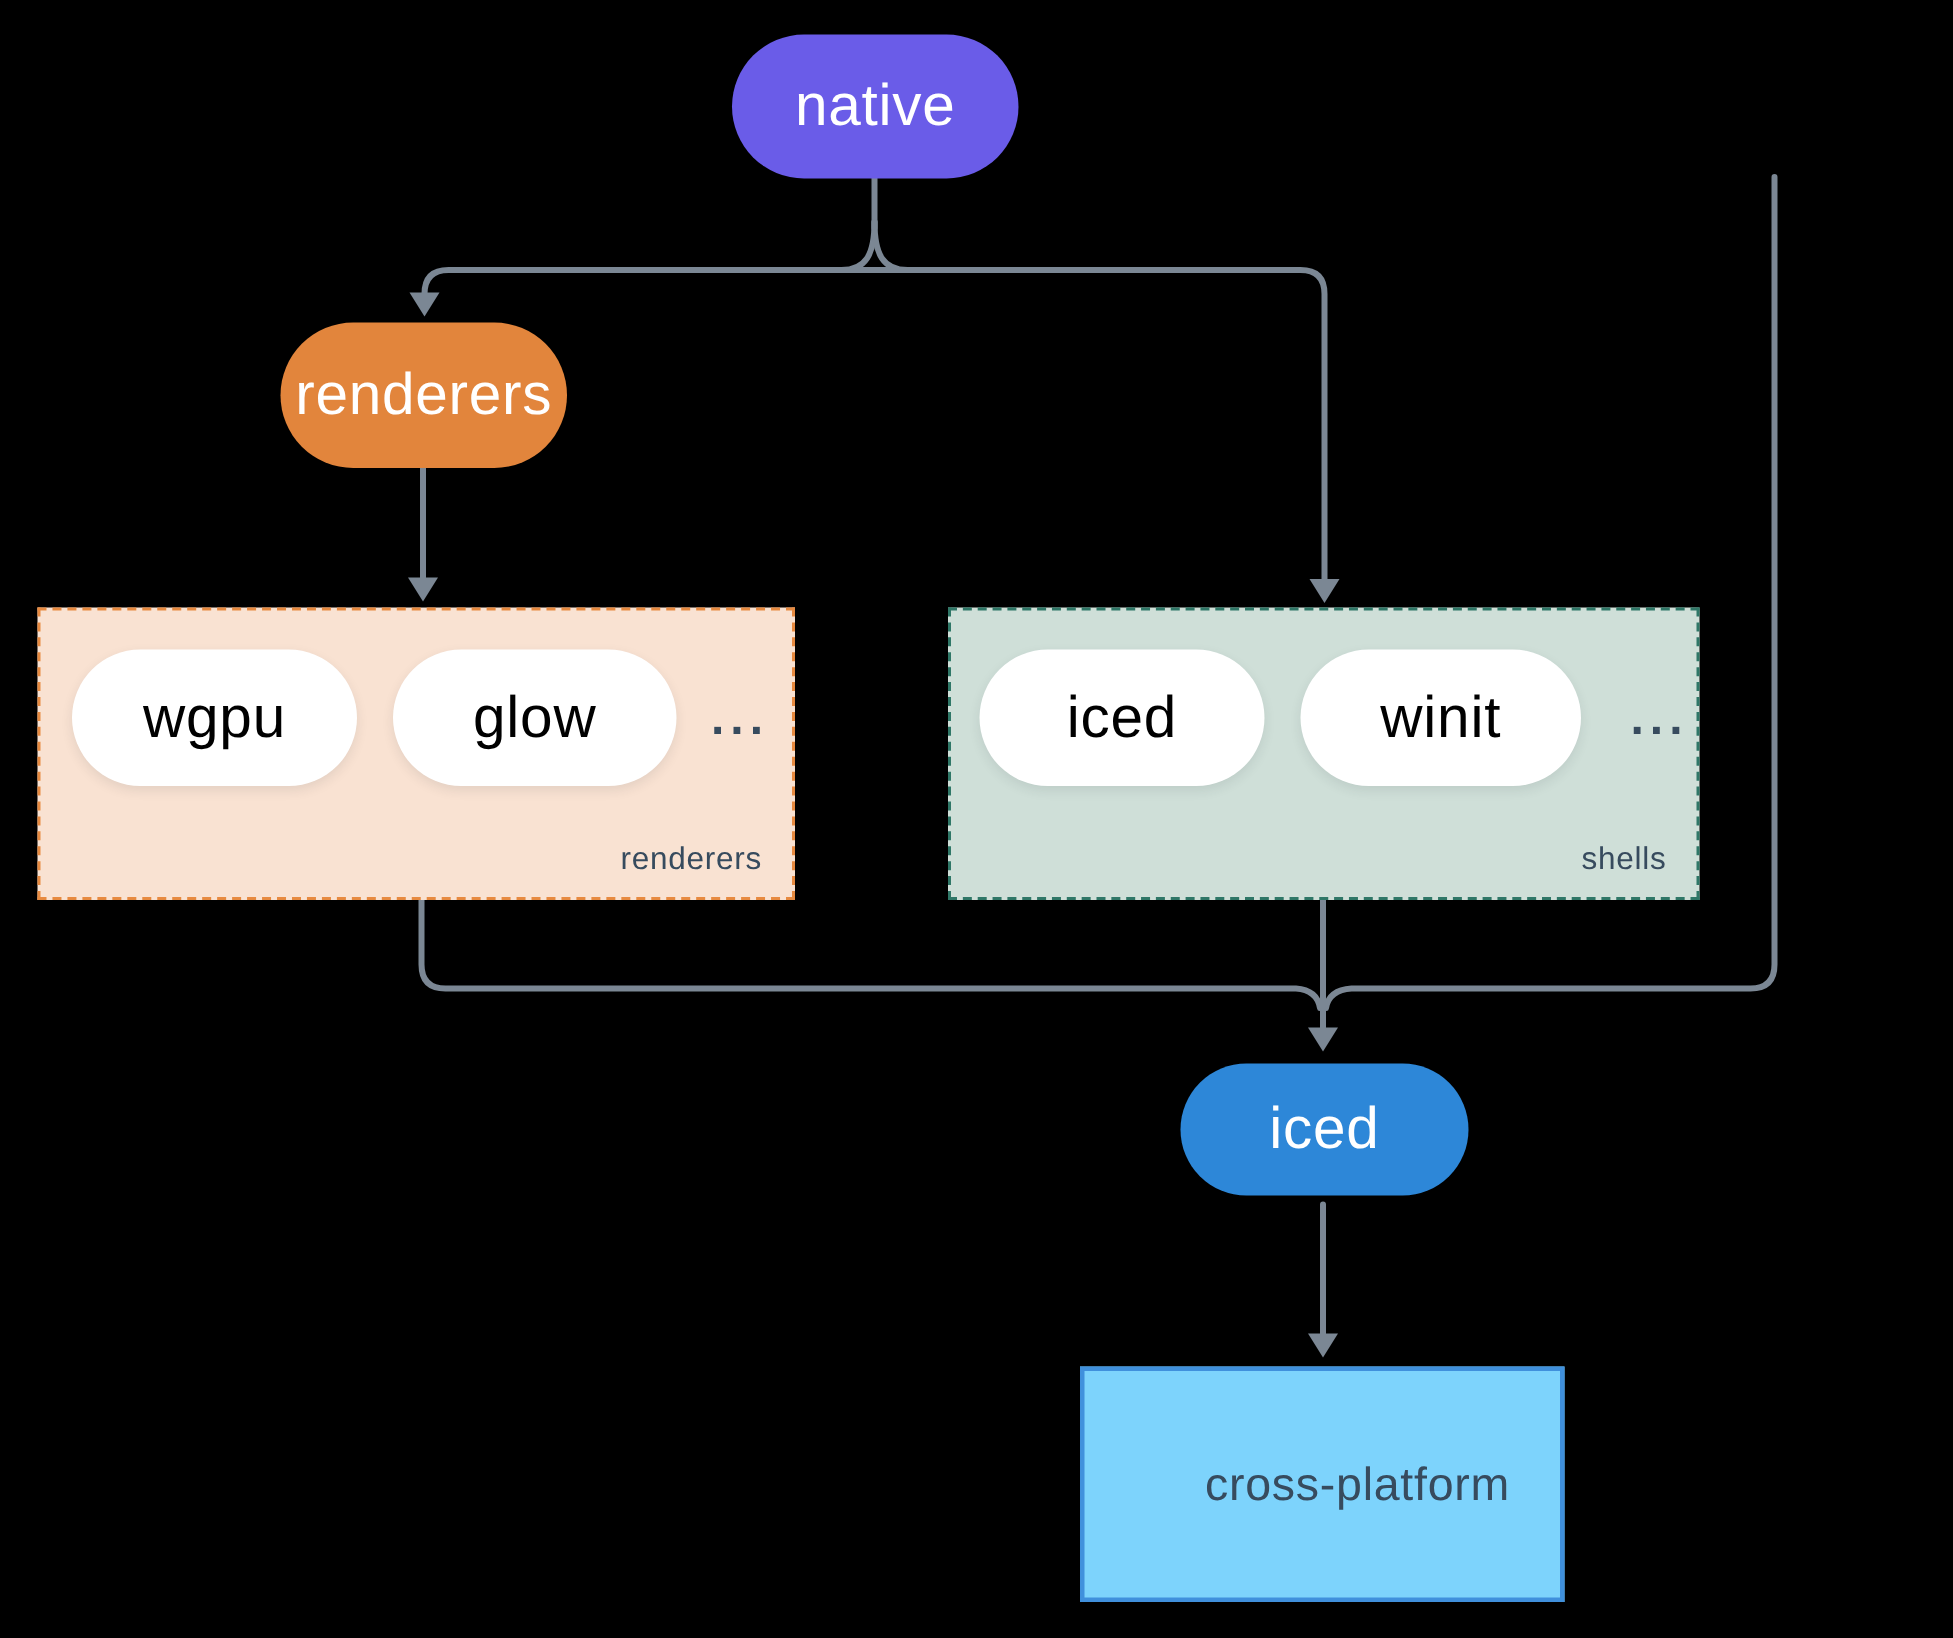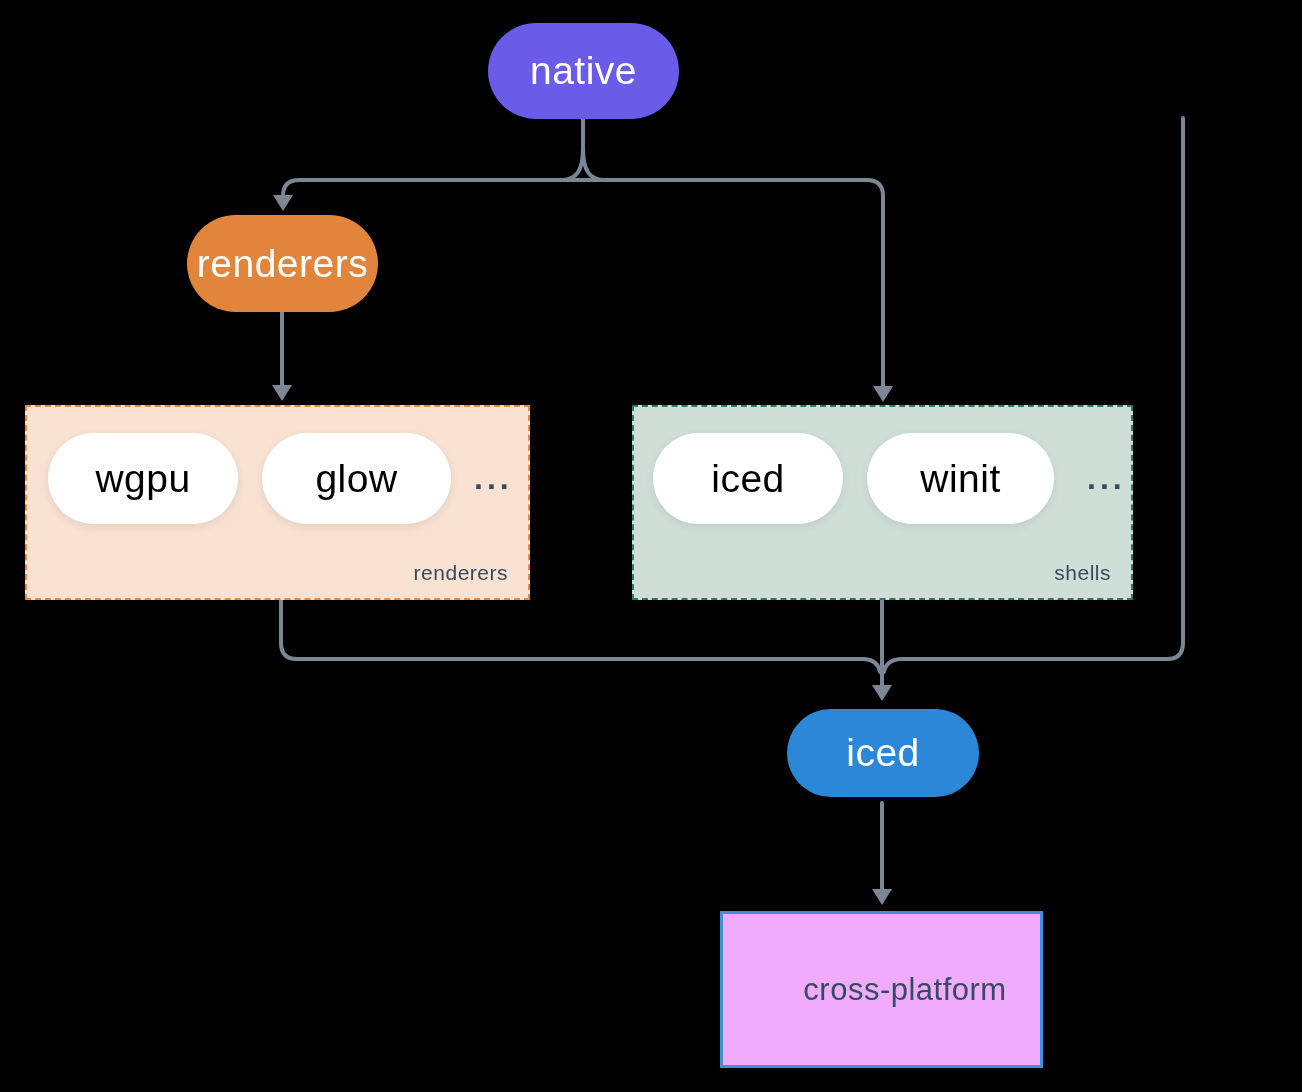--- a/index.html
+++ b/index.html
@@ -82,21 +82,21 @@
     color: #374b5e;
     letter-spacing: 0.5px;
     text-align: right;
   }
 
   .appbox {
     position: absolute;
     left: 720px; top: 911px;
     width: 323px; height: 157px;
     box-sizing: border-box;
-    background: #f0abfc;
+    background: #7dd3fc;
     border: 3px solid #4090dc;
     color: #374b5e;
     display: flex;
     flex-direction: column;
     align-items: center;
     justify-content: center;
     font-size: 31px;
     line-height: 47px;
     letter-spacing: 0.5px;
     padding-left: 47px;

